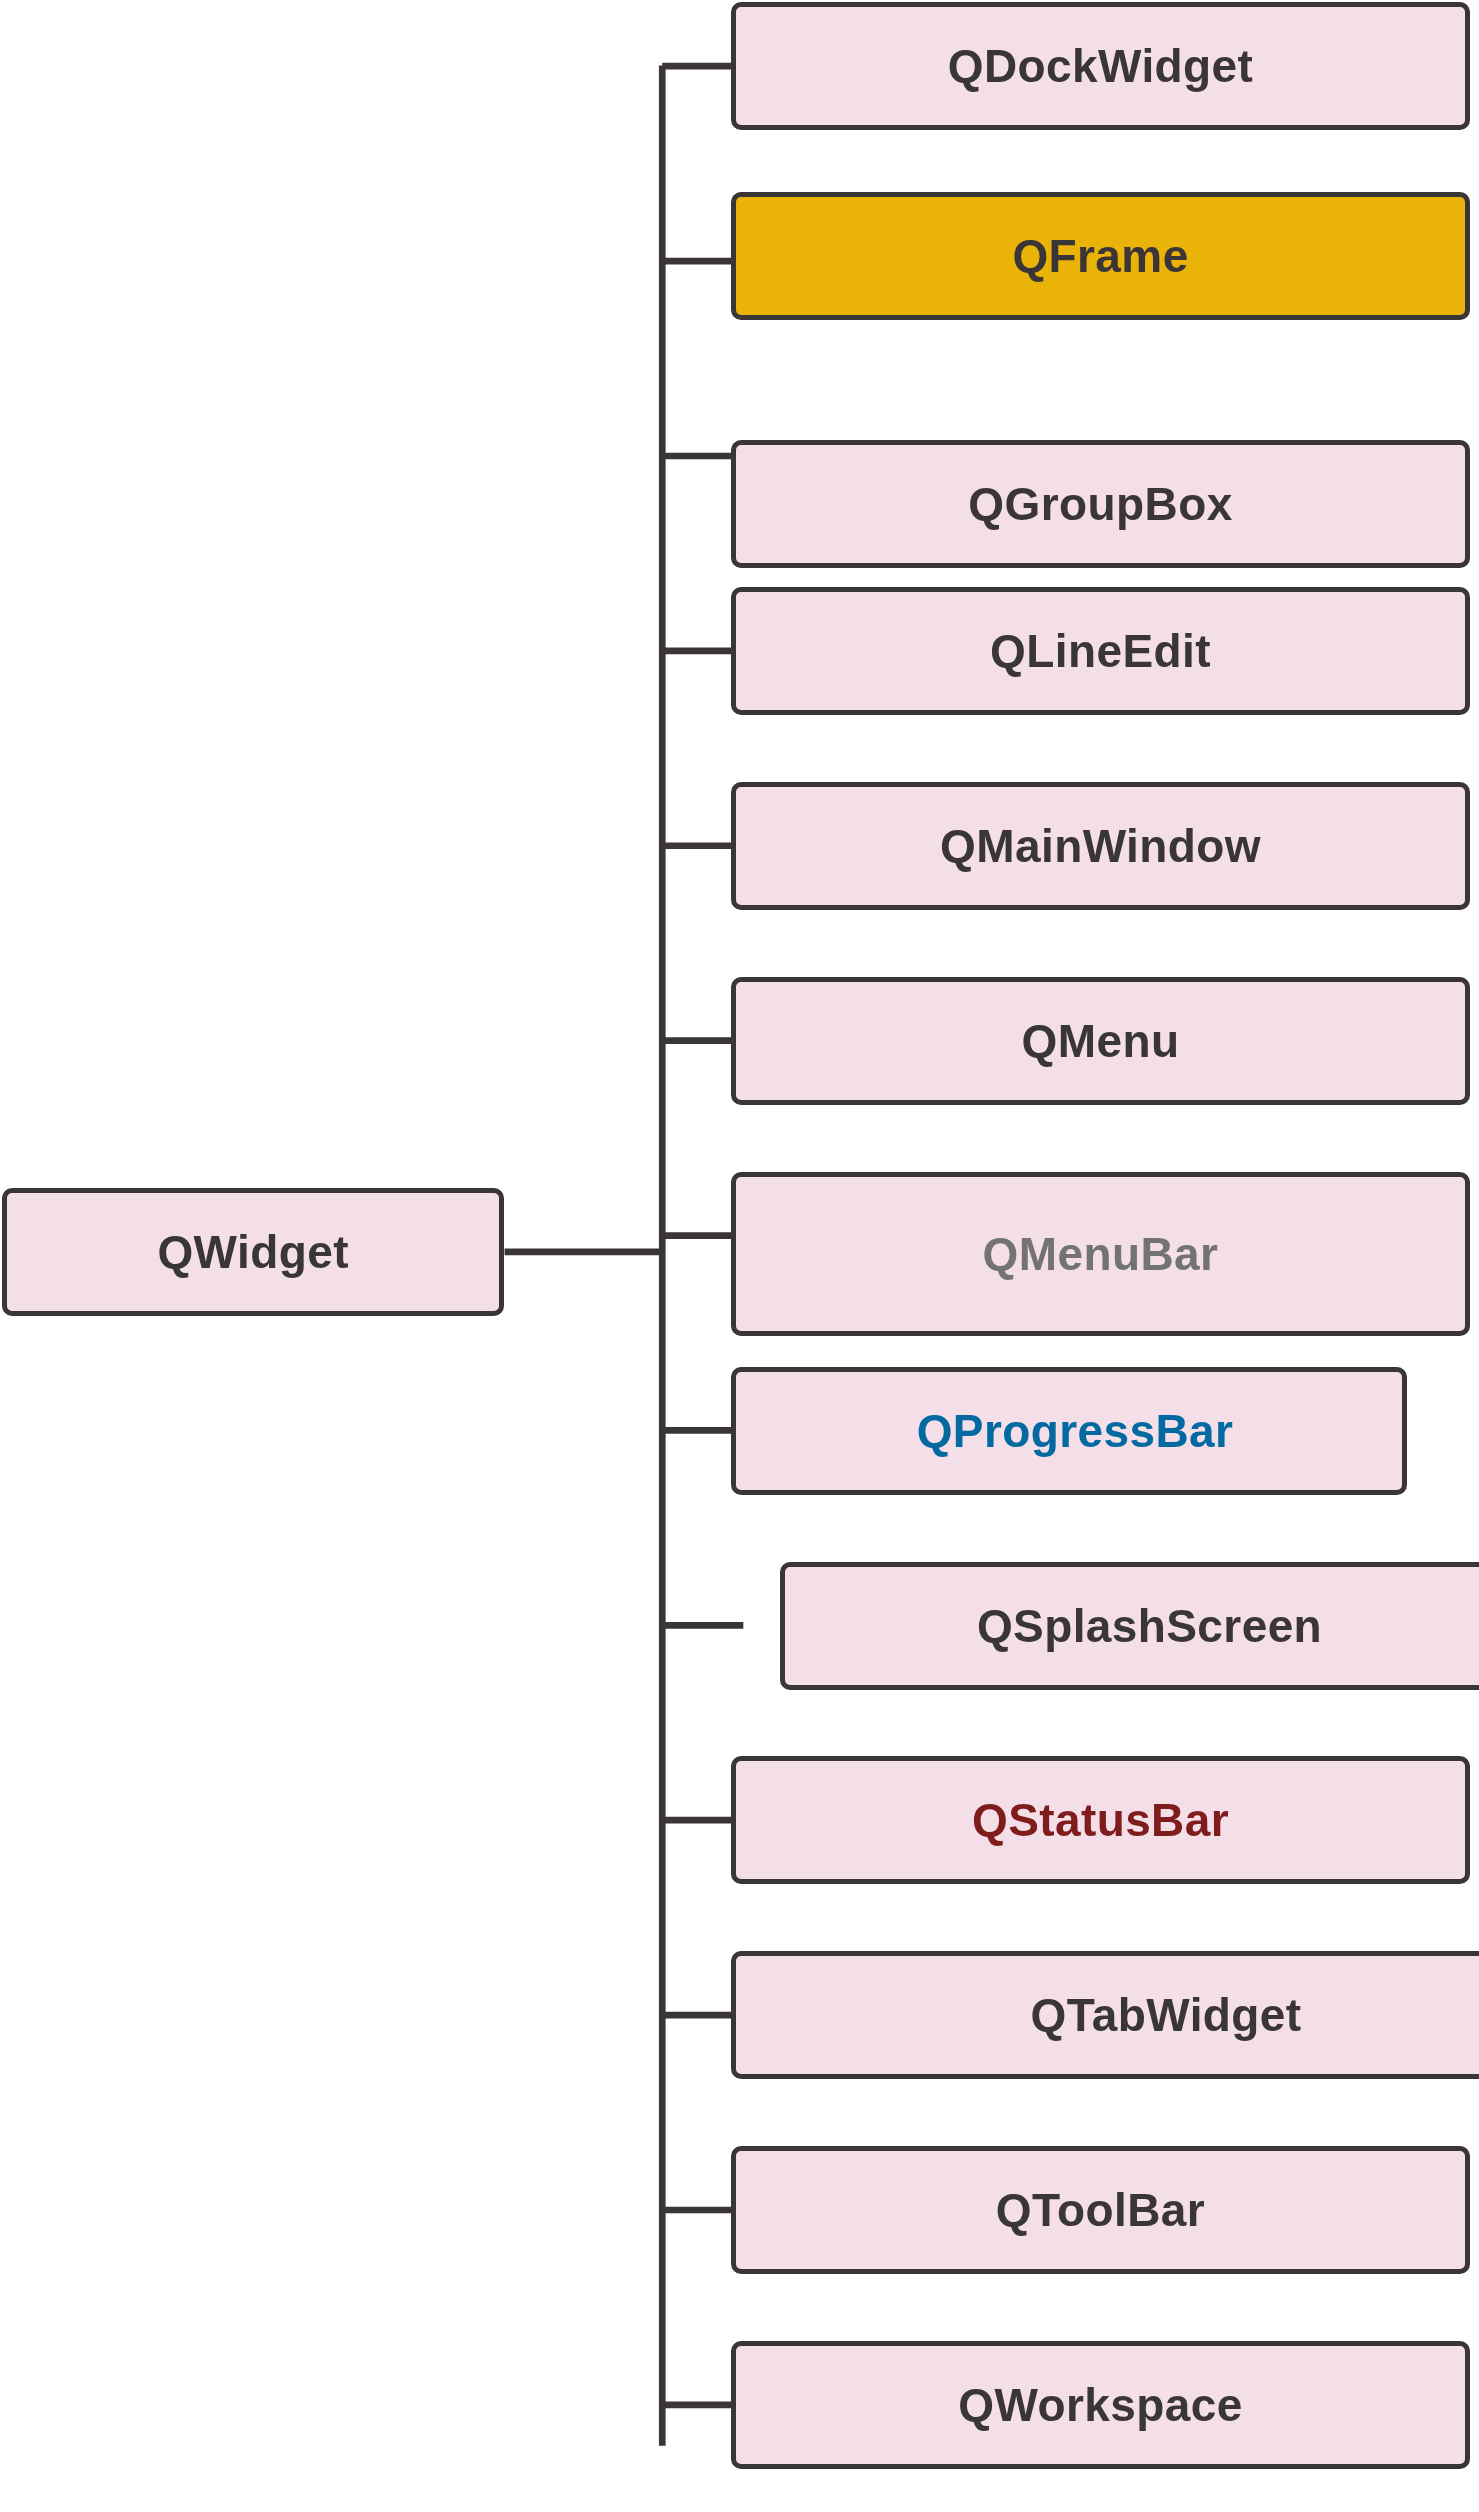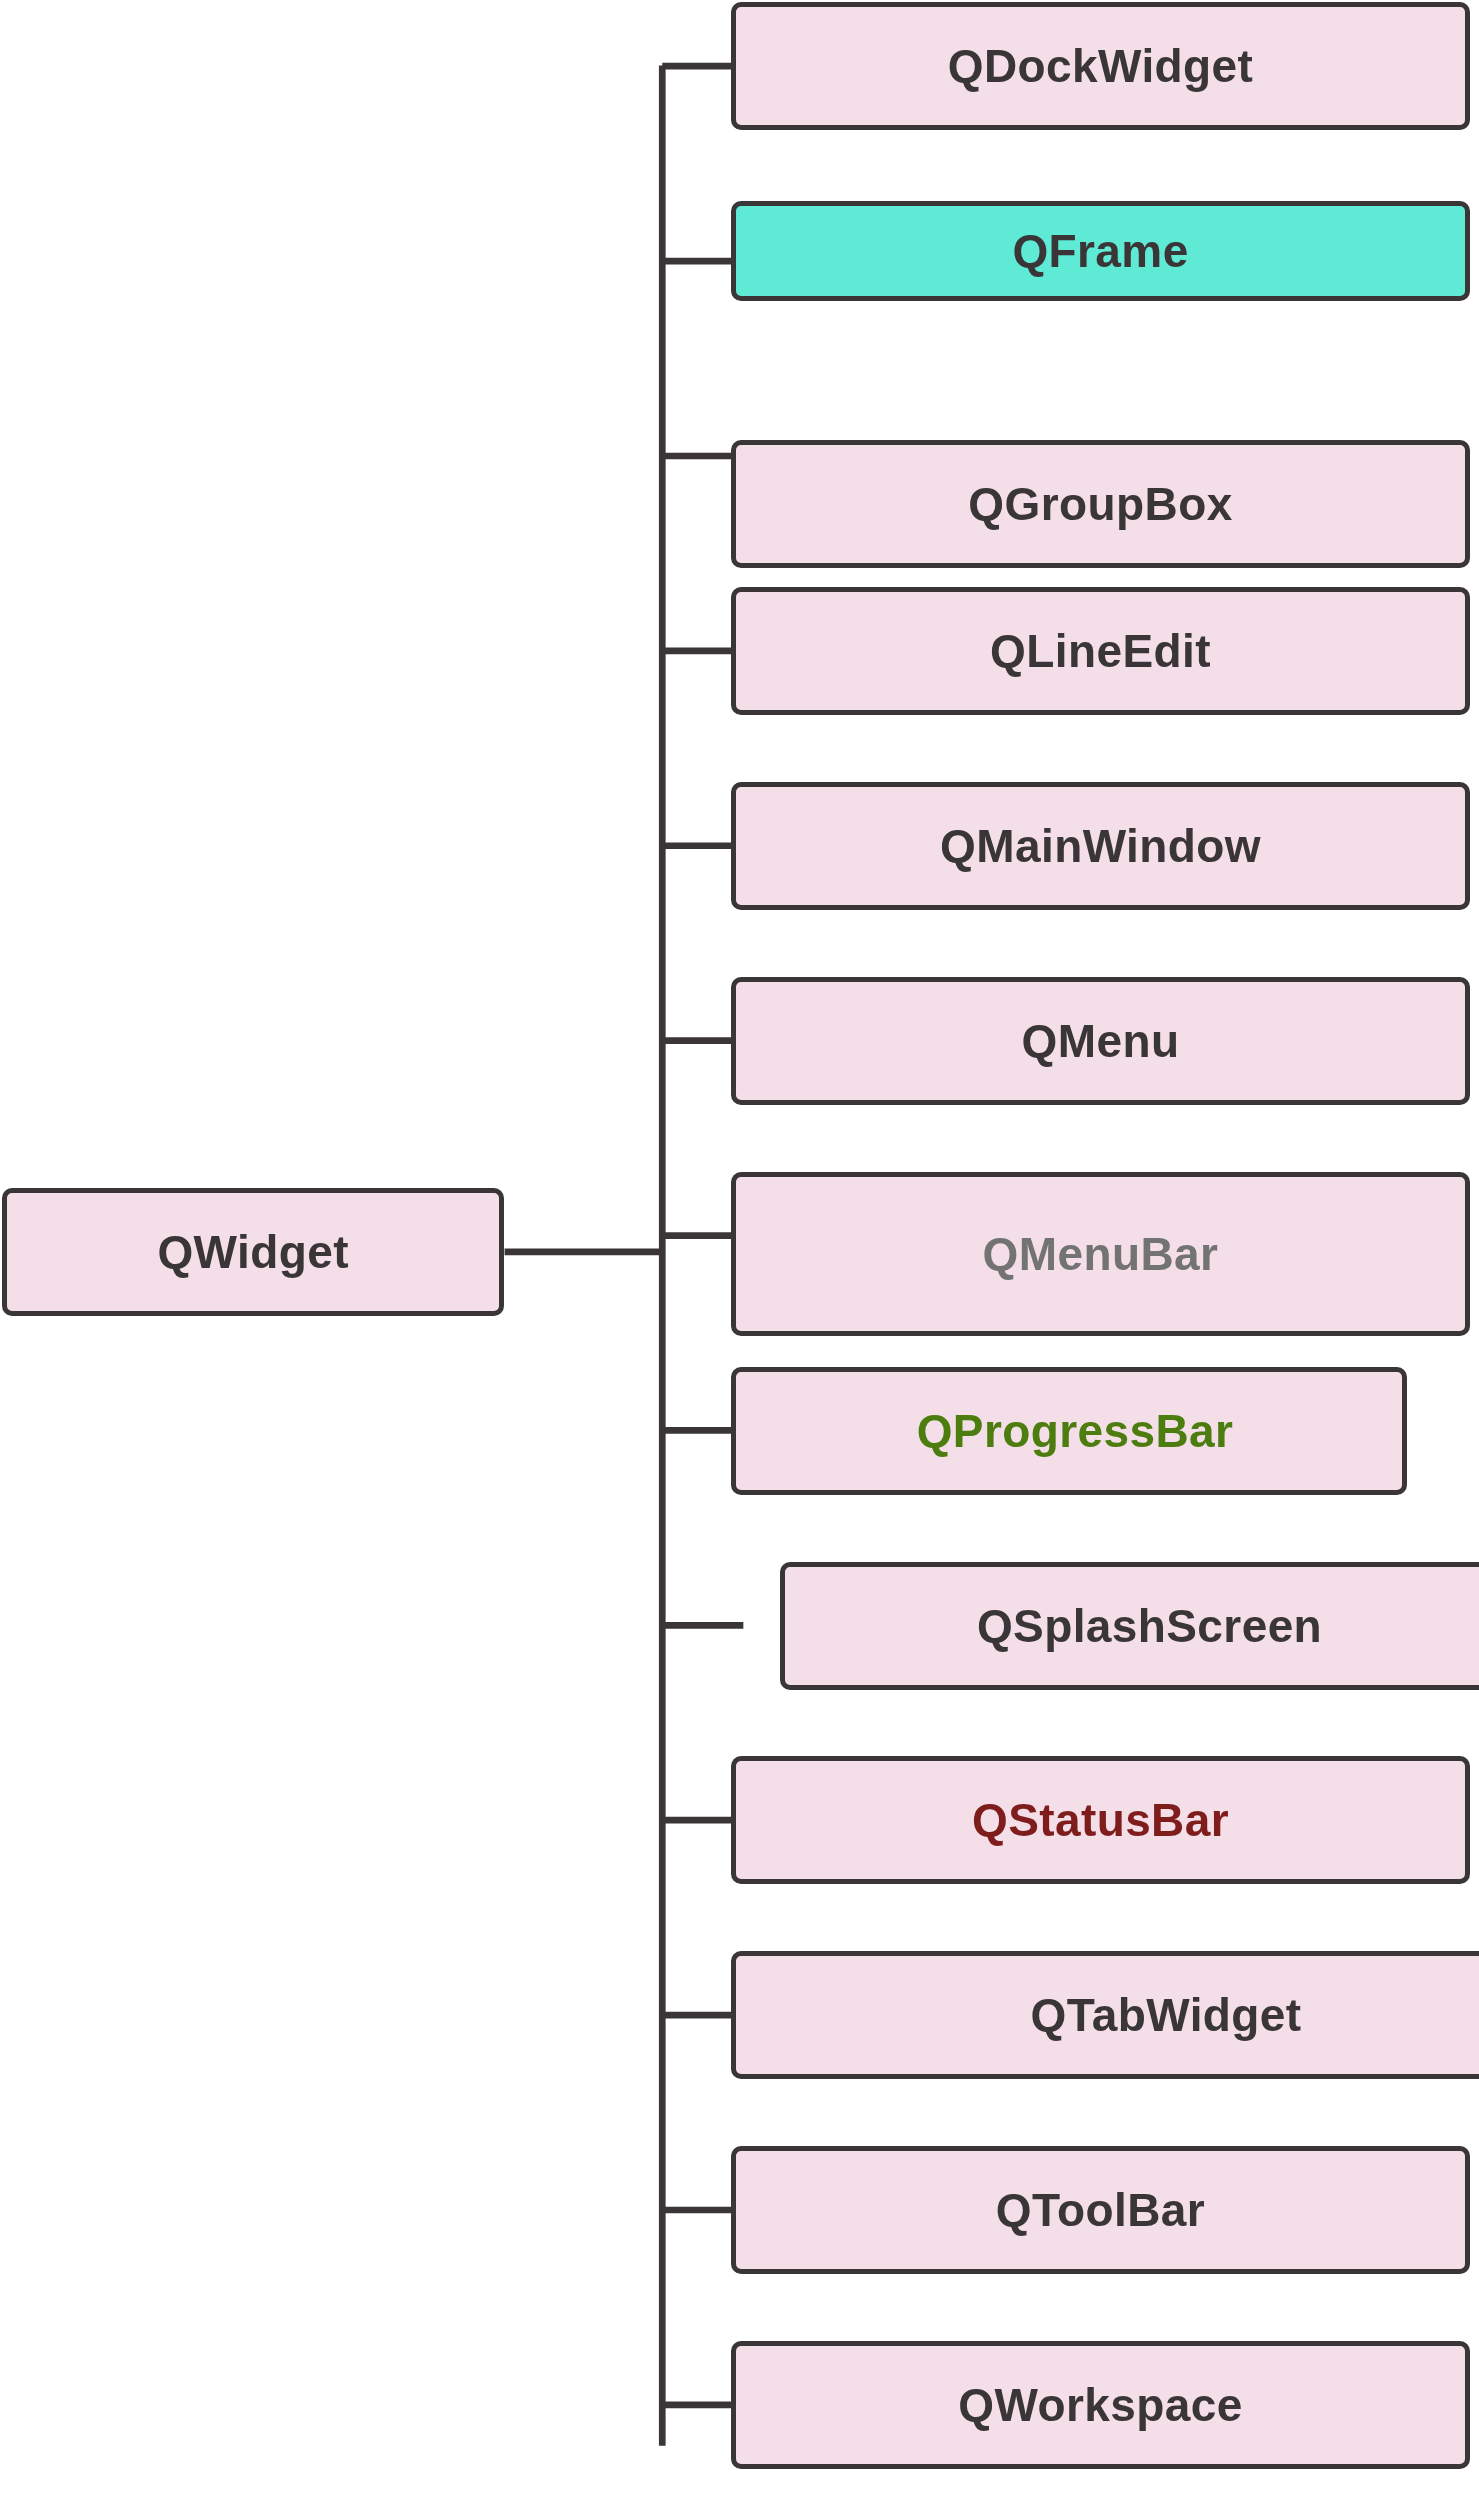--- a/index.html
+++ b/index.html
@@ -67,39 +67,39 @@
       <line x1="890" y1="2971" x2="986" y2="2971" stroke="#3a3537" stroke-width="9" stroke-linecap="butt"></line>
       <line x1="890" y1="3233" x2="986" y2="3233" stroke="#3a3537" stroke-width="9" stroke-linecap="butt"></line>
     </svg>
   <div id="nodes">
       <div class="node" style="left: 2.2px; top: 1188px; width: 502px; height: 128px; background: rgb(244, 223, 232); border-color: rgb(58, 53, 55); color: rgb(58, 53, 55);">
         <span class="node-label">QWidget</span>
       </div>
       <div class="node" style="left: 731px; top: 2.2px; width: 739px; height: 128px; background: rgb(244, 223, 232); border-color: rgb(58, 53, 55); color: rgb(58, 53, 55);">
         <span class="node-label">QDockWidget</span>
       </div>
-      <div class="node" style="left: 731px; top: 201px; width: 739px; height: 100px; background: #5eead4; border-color: rgb(58, 53, 55); color: rgb(58, 53, 55);">
+      <div class="node" style="left: 731px; top: 192px; width: 739px; height: 128px; background: #eab308; border-color: rgb(58, 53, 55); color: rgb(58, 53, 55);">
         <span class="node-label">QFrame</span>
       </div>
       <div class="node" style="left: 731px; top: 392px; width: 739px; height: 128px; background: rgb(244, 223, 232); border-color: rgb(58, 53, 55); color: rgb(58, 53, 55); margin-top: 48px;">
         <span class="node-label">QGroupBox</span>
       </div>
       <div class="node" style="left: 731px; top: 587px; width: 739px; height: 128px; background: rgb(244, 223, 232); border-color: rgb(58, 53, 55); color: rgb(58, 53, 55);">
         <span class="node-label">QLineEdit</span>
       </div>
       <div class="node" style="left: 731px; top: 782px; width: 739px; height: 128px; background: rgb(244, 223, 232); border-color: rgb(58, 53, 55); color: rgb(58, 53, 55);">
         <span class="node-label">QMainWindow</span>
       </div>
       <div class="node" style="left: 731px; top: 977px; width: 739px; height: 128px; background: rgb(244, 223, 232); border-color: rgb(58, 53, 55); color: rgb(58, 53, 55);">
         <span class="node-label">QMenu</span>
       </div>
       <div class="node" style="left: 731px; top: 1172px; width: 739px; height: 164px; background: rgb(244, 223, 232); border-color: rgb(58, 53, 55); color: #737373;">
         <span class="node-label">QMenuBar</span>
       </div>
-      <div class="node" style="left: 731px; top: 1367px; width: 676px; height: 128px; background: rgb(244, 223, 232); border-color: rgb(58, 53, 55); color: #4d7c0f; padding-left: 12px;">
+      <div class="node" style="left: 731px; top: 1367px; width: 676px; height: 128px; background: rgb(244, 223, 232); border-color: rgb(58, 53, 55); color: #0369a1; padding-left: 12px;">
         <span class="node-label">QProgressBar</span>
       </div>
       <div class="node" style="left: 740px; top: 1562px; width: 739px; height: 128px; background: rgb(244, 223, 232); border-color: rgb(58, 53, 55); color: rgb(58, 53, 55); margin-left: 40px;">
         <span class="node-label">QSplashScreen</span>
       </div>
       <div class="node" style="left: 731px; top: 1756px; width: 739px; height: 128px; background: rgb(244, 223, 232); border-color: rgb(58, 53, 55); color: #7f1d1d;">
         <span class="node-label">QStatusBar</span>
       </div>
       <div class="node" style="left: 731px; top: 1951px; width: 870px; height: 128px; background: rgb(244, 223, 232); border-color: rgb(58, 53, 55); color: rgb(58, 53, 55);">
         <span class="node-label">QTabWidget</span>

